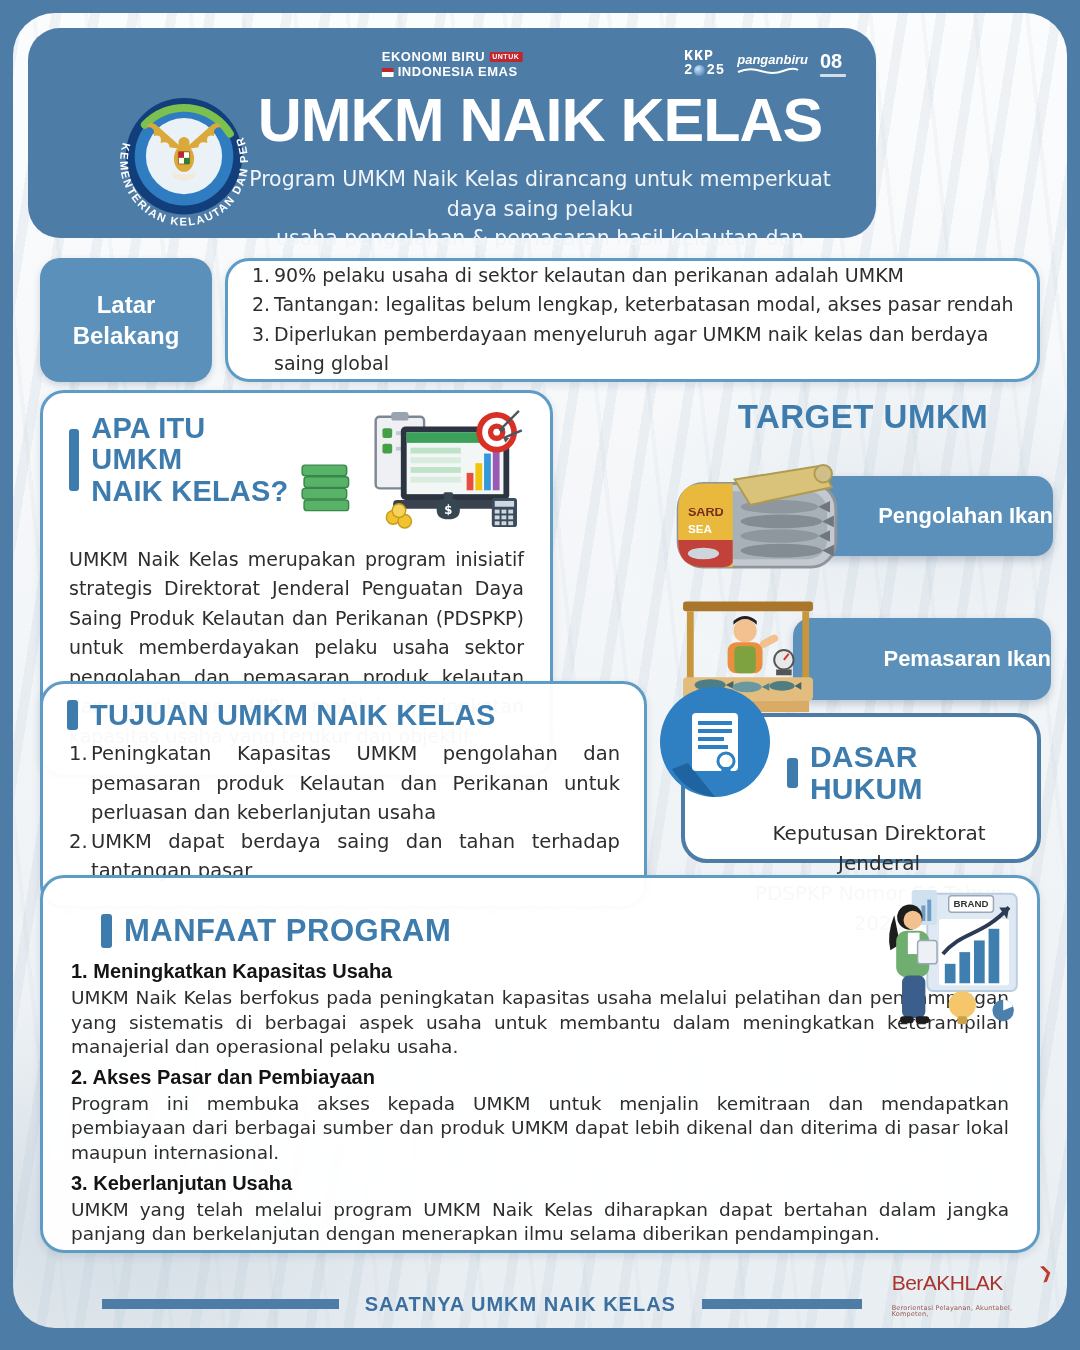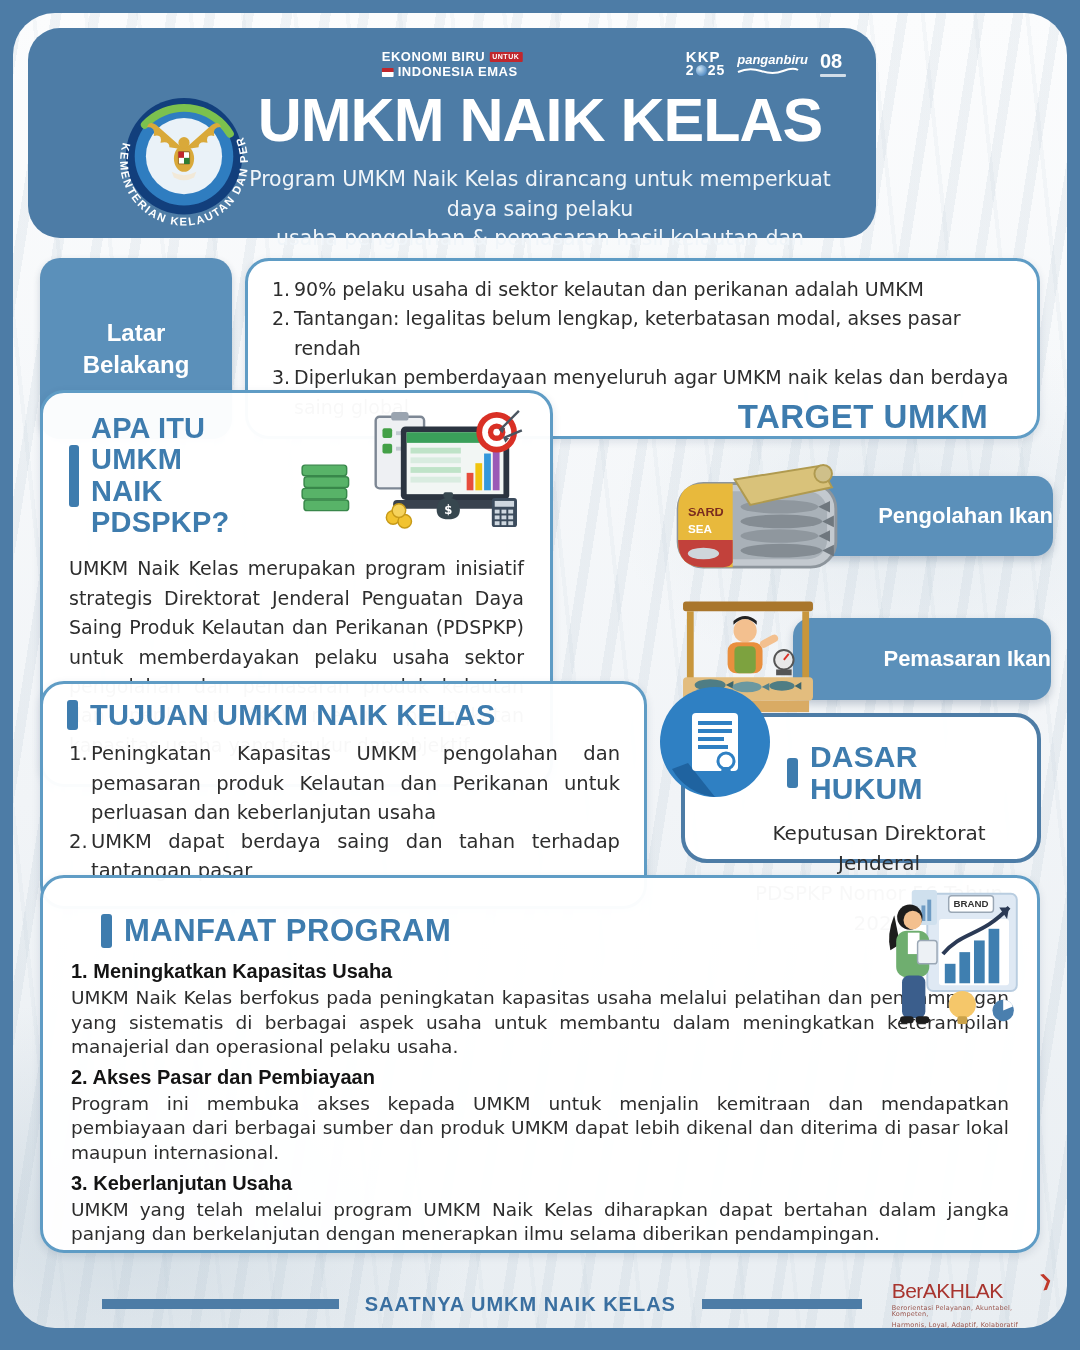--- a/index.html
+++ b/index.html
@@ -33,21 +33,21 @@
     color:#fff; font-family:"Liberation Sans",sans-serif; font-weight:800;
     font-size:13px; letter-spacing:.5px; text-align:left; line-height:1.15; white-space:nowrap; }
   .eb-line { display:flex; align-items:center; gap:4px; }
   .eb-untuk { background:#c0272d; color:#fff; font-size:7px; padding:1px 3px; border-radius:1px; }
   .eb-flag { display:inline-block; width:12px; height:9px; border-radius:1px; overflow:hidden; }
   .eb-flag i { display:block; width:100%; height:50%; }
   .eb-flag i:first-child { background:#c0272d; } .eb-flag i:last-child { background:#fff; }
 
   .kkp-lockup { position:absolute; right:30px; top:22px; display:flex; align-items:center; gap:12px;
     color:#fff; font-family:"Liberation Sans",sans-serif; }
-  .kkp-block { font-weight:800; font-size:15px; line-height:.95; letter-spacing:1px; }
+  .kkp-block { font-weight:800; font-size:15px; line-height:.95; letter-spacing:1px;font-family:Liberation Mono, monospace; }
   .kkp-year { display:flex; align-items:center; font-size:14px; }
   .kkp-dot { width:11px; height:11px; border-radius:50%; background:radial-gradient(circle at 35% 35%, #cfe6f5, #2a6db3); margin:0 1px; }
   .pb-block { font-style:italic; font-weight:700; font-size:13px; line-height:1; }
   .pb-wave { display:block; margin-top:1px; }
   .edition { font-weight:800; font-size:20px; line-height:1; }
   .edition-sub { display:block; width:26px; height:3px; background:rgba(255,255,255,.75); margin-top:3px; border-radius:1px; }
 
   .ministry-logo { position:absolute; left:72px; top:52px; width:168px; height:168px; }
 
   .title-wrap { position:absolute; left:210px; right:34px; top:62px; text-align:center; color:#fff; }
@@ -65,24 +65,24 @@
     letter-spacing:.2px; line-height:1.08; }
 
   .body-text { color:#2d2d2d; font-size:19px; line-height:1.55; text-align:justify; }
 
   ol.plain { list-style:none; counter-reset:li; }
   ol.plain li { counter-increment:li; position:relative; padding-left:24px; color:#2d2d2d; }
   ol.plain li::before { content:counter(li) "."; position:absolute; left:2px; top:0; }
 
   
   .latar-row { position:absolute; left:27px; top:245px; width:1000px; display:flex; gap:13px; align-items:stretch; }
-  .latar-label { width:192px; background:#5b90ba; border-radius:20px; display:flex; flex-direction:column;
+  .latar-label { width:172px; background:#5b90ba; border-radius:20px; display:flex; flex-direction:column;
     justify-content:center; align-items:center; color:#fff; font-family:"Liberation Sans",sans-serif;
     font-weight:800; font-size:24px; line-height:1.3; box-shadow:0 3px 7px rgba(30,60,90,.2); }
-  .latar-box { flex:1; padding:14px 22px; display:flex; flex-direction:column; justify-content:center; }
+  .latar-box { flex:1; padding:0 22px; display:flex; flex-direction:column; justify-content:center; }
   .latar-box li { font-size:19px; line-height:1.55; }
 
   
   .apa-card { position:absolute; left:27px; top:377px; width:513px; padding:20px 26px 24px; }
   .apa-head { display:flex; align-items:flex-start; justify-content:space-between; }
   .apa-title-row { display:flex; align-items:center; }
   .apa-bar { height:62px; }
   .apa-title { font-size:29px; }
   .apa-illo { flex:0 0 auto; margin-left:8px; margin-top:-4px; }
   .apa-body { margin-top:16px; }
@@ -134,21 +134,21 @@
   .foot-bar { height:10px; background:#4d7ca6; }
   .fb-left { width:255px; margin-left:62px; }
   .fb-right { width:172px; }
   .foot-tag { margin:0 26px; color:#3a6fa0; font-family:"Liberation Sans",sans-serif;
     font-weight:800; font-size:20px; letter-spacing:1px; white-space:nowrap; }
   .berakhlak { margin-left:30px; line-height:1; position:relative; }
   .ba-text { color:#a8342e; font-family:"Liberation Sans",sans-serif; font-weight:400;
     font-size:21px; letter-spacing:-.5px;margin-top:24px; }
   .ba-arrow { position:absolute; right:-12px; top:-7px; color:#c0392b; font-weight:800;
     font-size:16px; transform:rotate(-12deg); }
-  .ba-sub { display:block; font-size:6.5px; color:#9a564e; margin-top:4px; letter-spacing:.2px; }
+  .ba-sub { display:block; font-size:6.5px; color:#9a564e; margin-top:12px; letter-spacing:.2px; }
 </style>
 </head>
 <body>
 
 <div class="page">
   <div class="content-card">
 
     <div class="header-band">
 
       <div class="eb-logo">
@@ -230,21 +230,21 @@
         </ol>
       </div>
     </div>
 
     <div class="apa-card card">
       <div class="apa-head">
         <div class="apa-title-row sec-head">
           <span class="sec-bar apa-bar"></span>
           <div class="sec-title apa-title">
             <div>APA ITU UMKM</div>
-            <div>NAIK PDSPKP?</div>
+            <div>NAIK KELAS?</div>
           </div>
         </div>
         <svg class="apa-illo" width="225" height="120" viewBox="0 0 230 124">
 
           <rect x="78" y="8" width="50" height="74" rx="4" fill="#eef0f3" stroke="#7d8794" stroke-width="2.5"></rect>
           <rect x="94" y="3" width="18" height="9" rx="3" fill="#9aa4b0"></rect>
           <rect x="85" y="20" width="10" height="10" rx="2" fill="#43a047"></rect>
           <rect x="99" y="23" width="22" height="4" fill="#c3cad2"></rect>
           <rect x="85" y="36" width="10" height="10" rx="2" fill="#43a047"></rect>
           <rect x="99" y="39" width="22" height="4" fill="#c3cad2"></rect>

